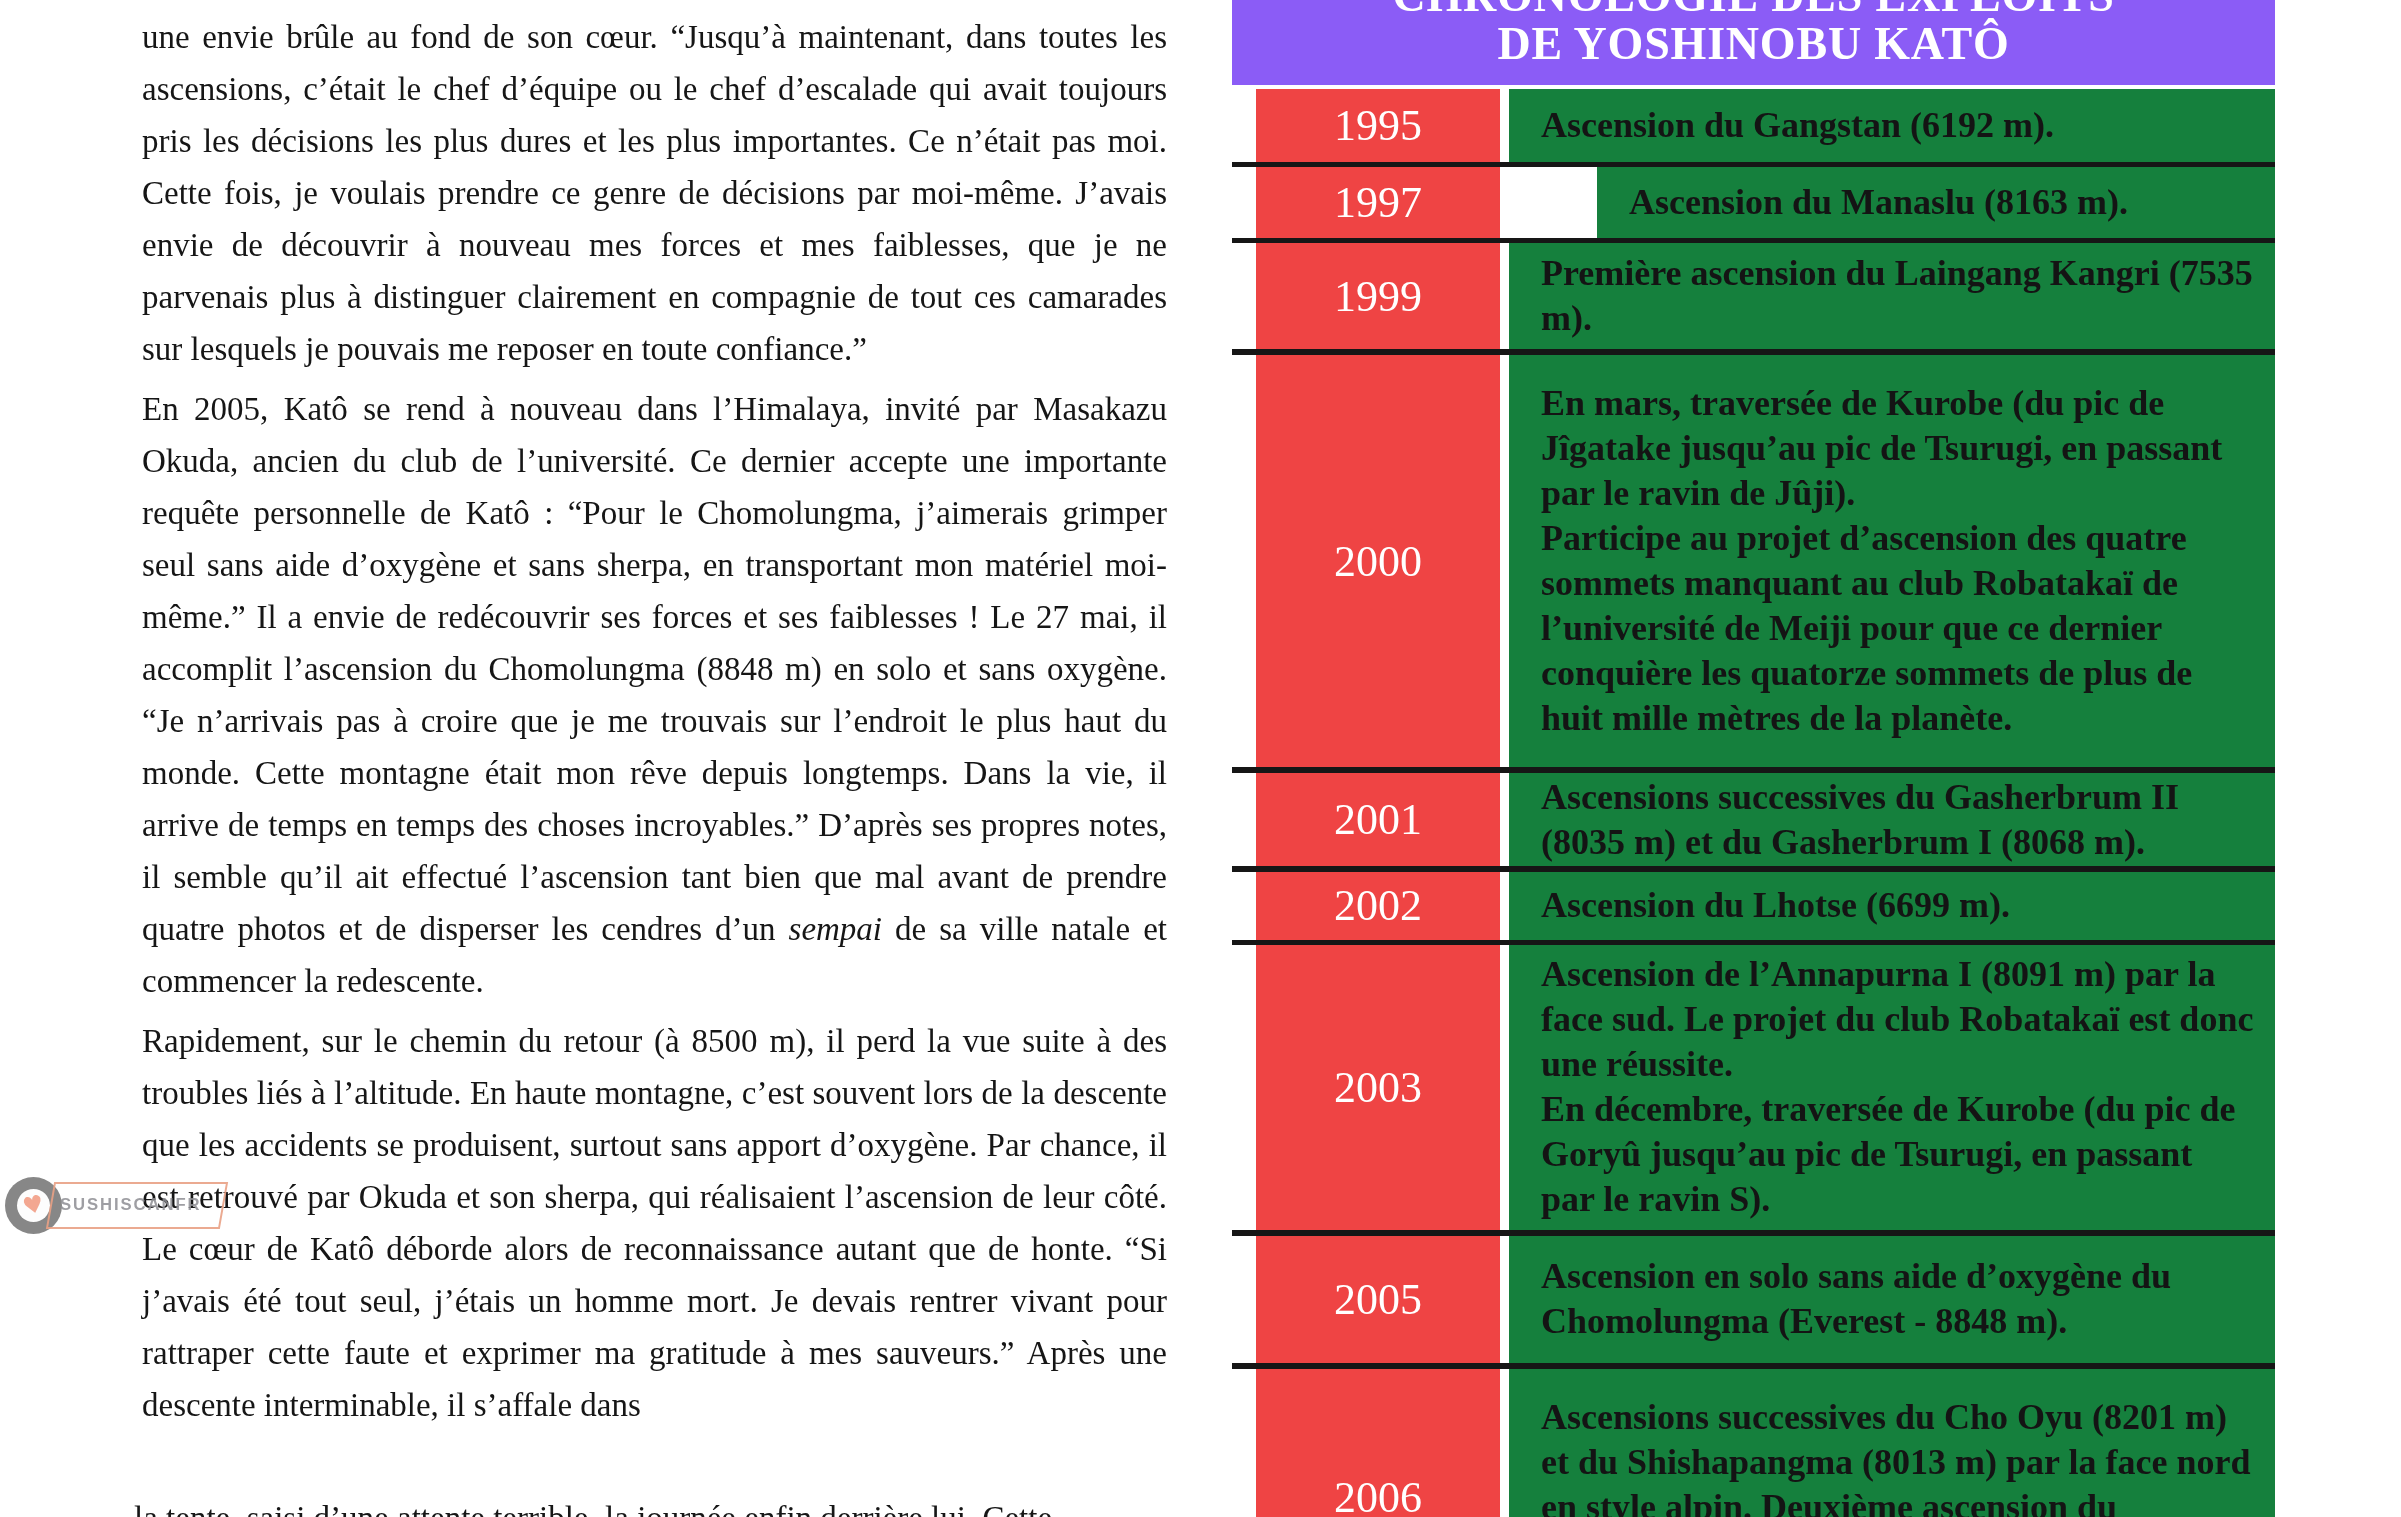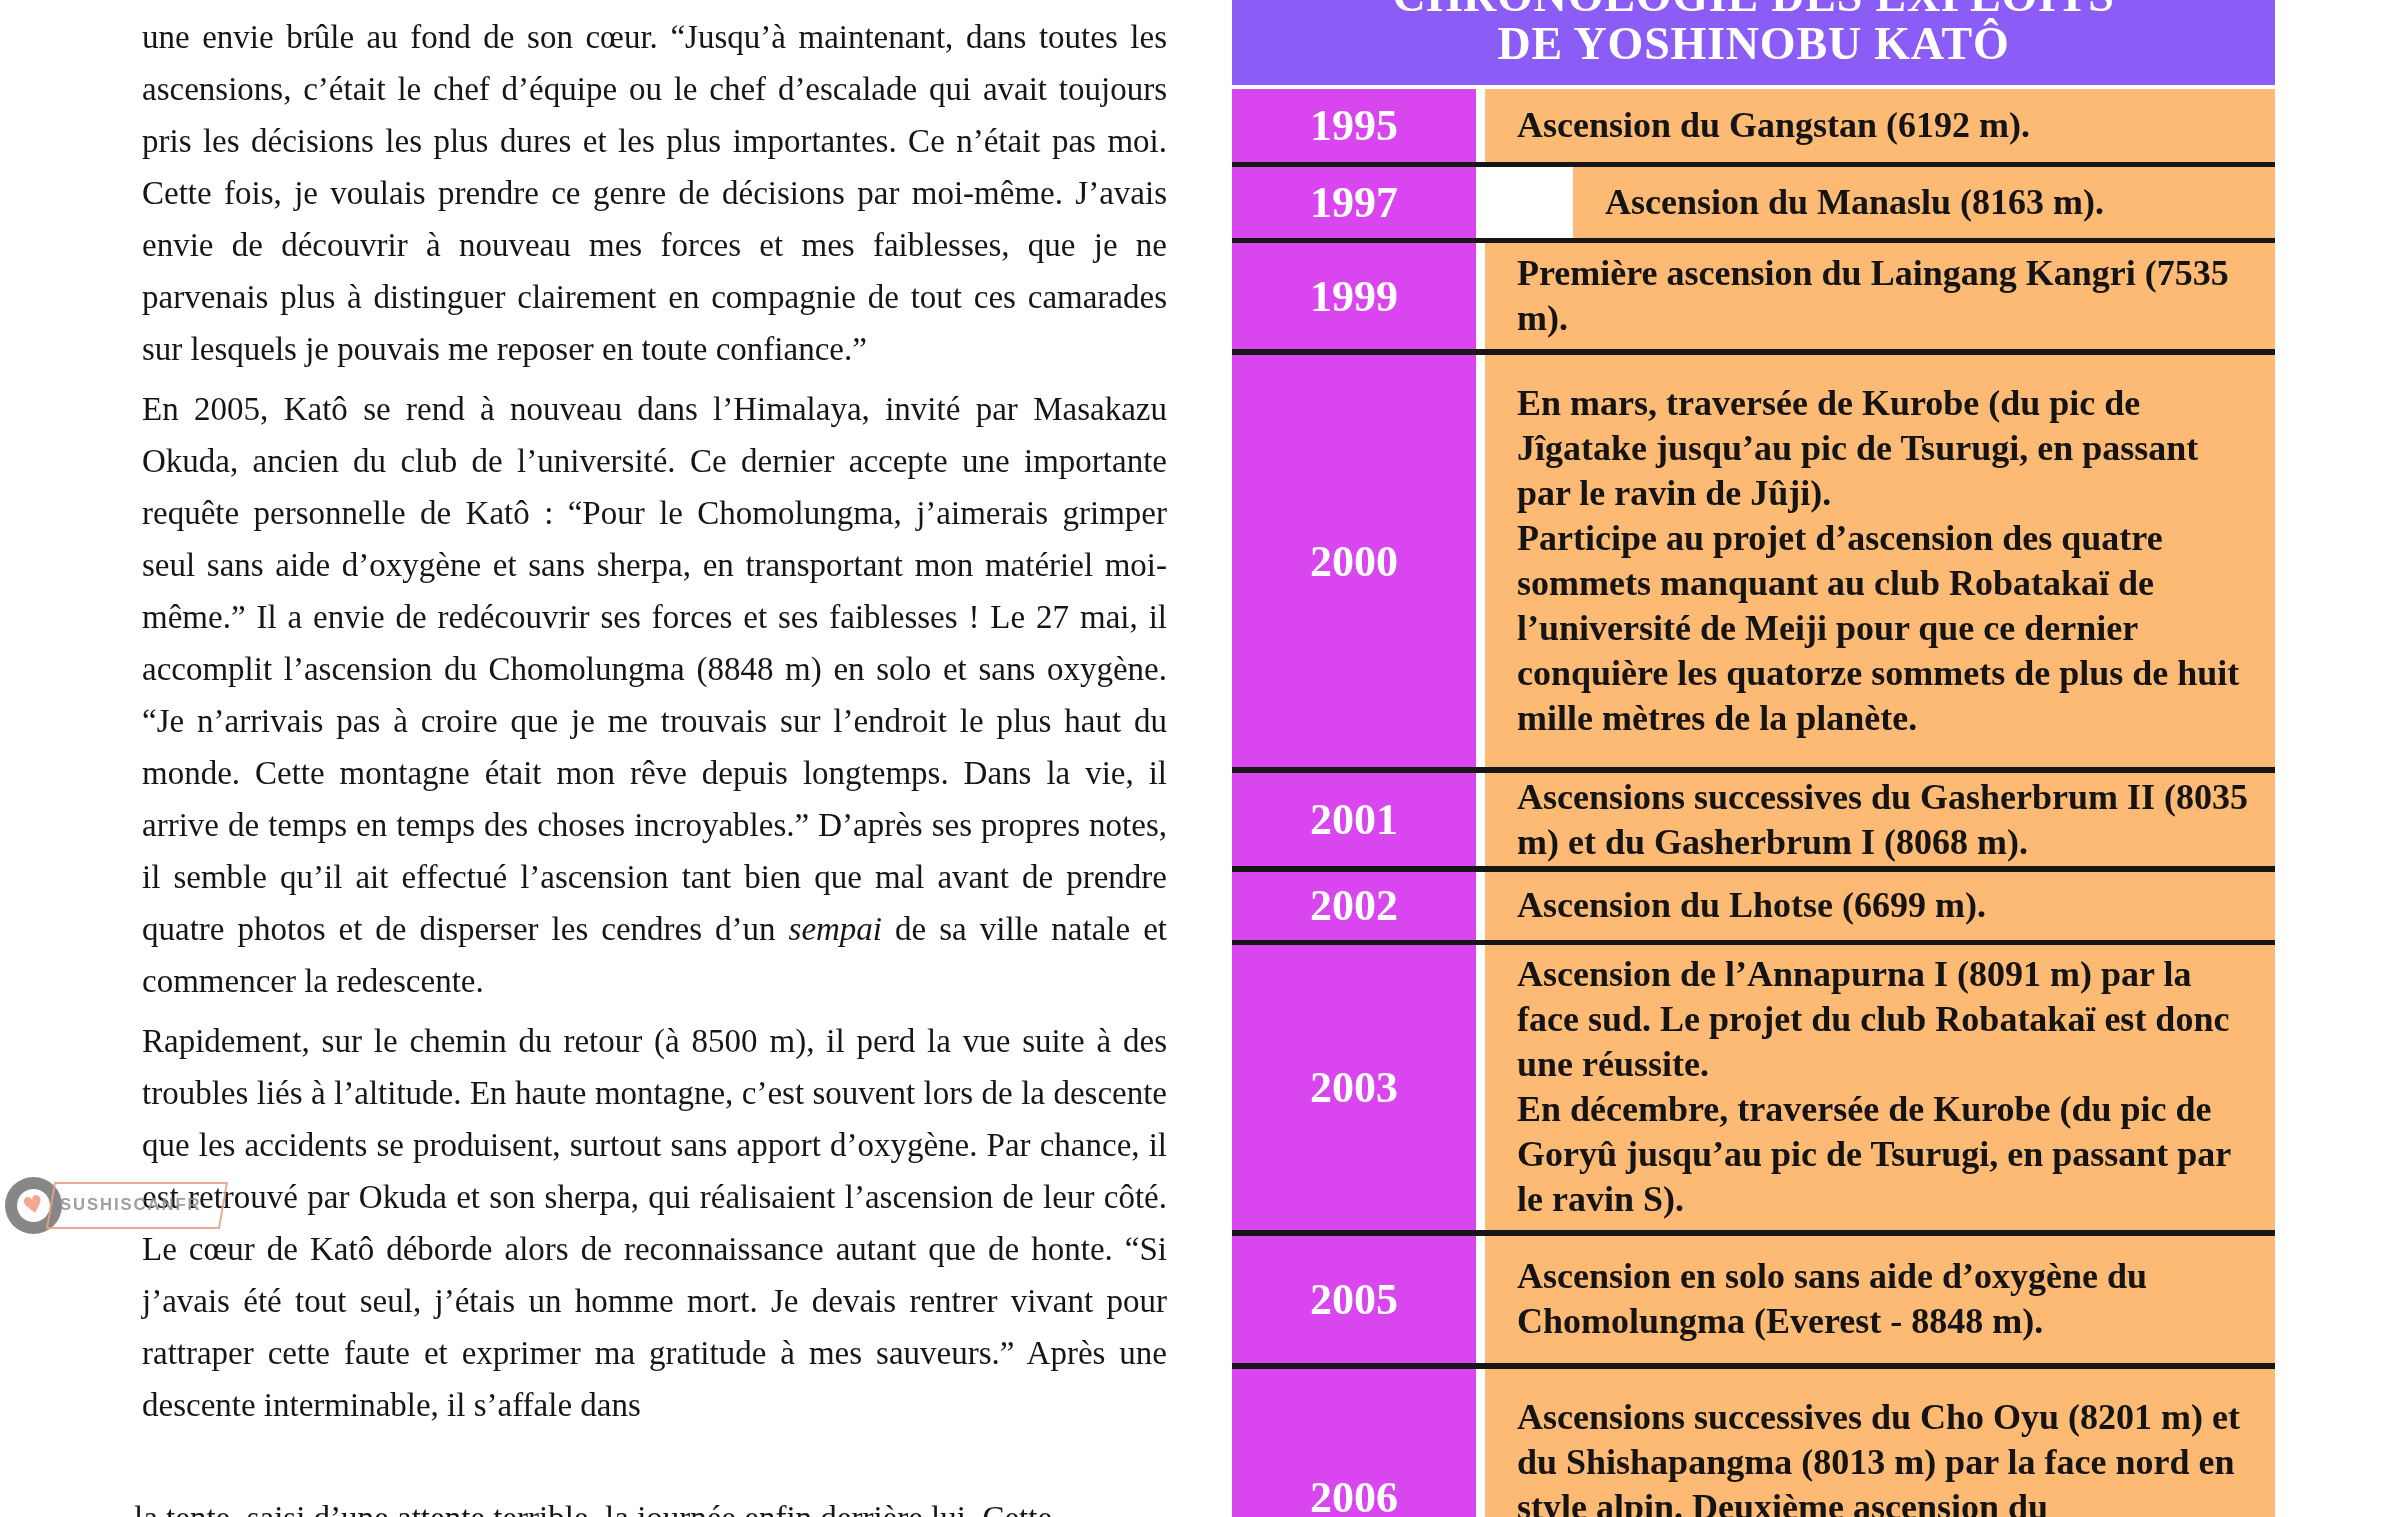--- a/index.html
+++ b/index.html
@@ -53,27 +53,27 @@
     height:85px;background:#8b5cf6;color:#ffffff;overflow:hidden;
     text-align:center;font-weight:bold;
   }
   .thead .t1{font-size:46px;line-height:46px;margin-top:-27px;letter-spacing:0.8px;}
   .thead .t2{font-size:46px;line-height:46px;margin-top:1.5px;letter-spacing:0.8px;}
   .hgap{height:3.8px;background:#ffffff;}
   .sep{background:#161616;}
   .sep.s7{height:5.3px;} .sep.s8{height:6px;}
   .trow{display:flex;flex-direction:row;}
   .ycell{
-    width:244px;background:#d946ef;color:#ffffff;
+    width:244px;background:#ef4444;color:#ffffff;
     display:flex;align-items:center;justify-content:center;
-    font-size:44px;font-weight:bold;flex:0 0 244px;
+    font-size:44px;font-weight:normal;flex:0 0 244px;margin-left:24px;
   }
   .cgap{width:9px;background:#ffffff;flex:0 0 9px;}
   .dcell{
-    flex:1;background:#fdba74;display:flex;align-items:center;
+    flex:1;background:#15803d;display:flex;align-items:center;
     padding:0 21px 0 32px;
   }
   .dtext{
     font-size:36px;line-height:45px;font-weight:bold;color:#141414;
     white-space:pre-line;
   }
   .r1995{height:73px;} .r1997{height:71px;gap:44px;} .r1999{height:106px;}
   .r2000{height:412px;} .r2001{height:93px;border-radius:8px;} .r2002{height:68px;}
   .r2003{height:285px;} .r2005{height:127px;} .r2006{height:258px;}
   .r2006 .dcell{align-items:flex-start;padding-top:26px;}

